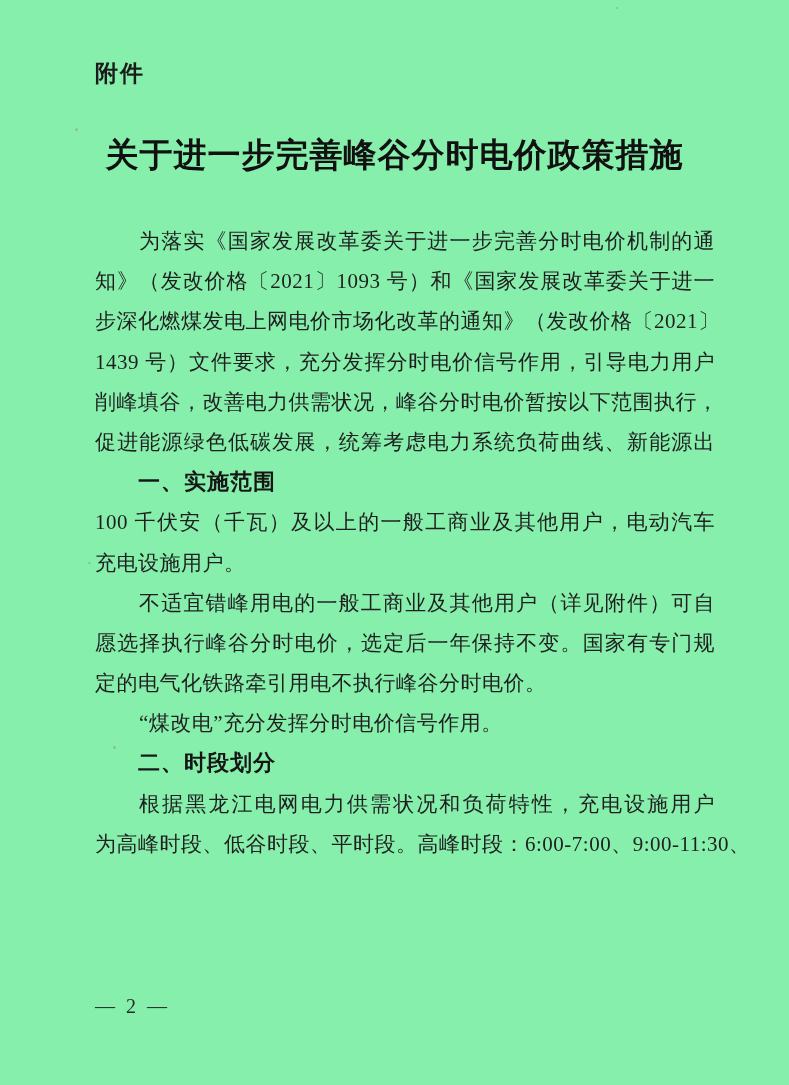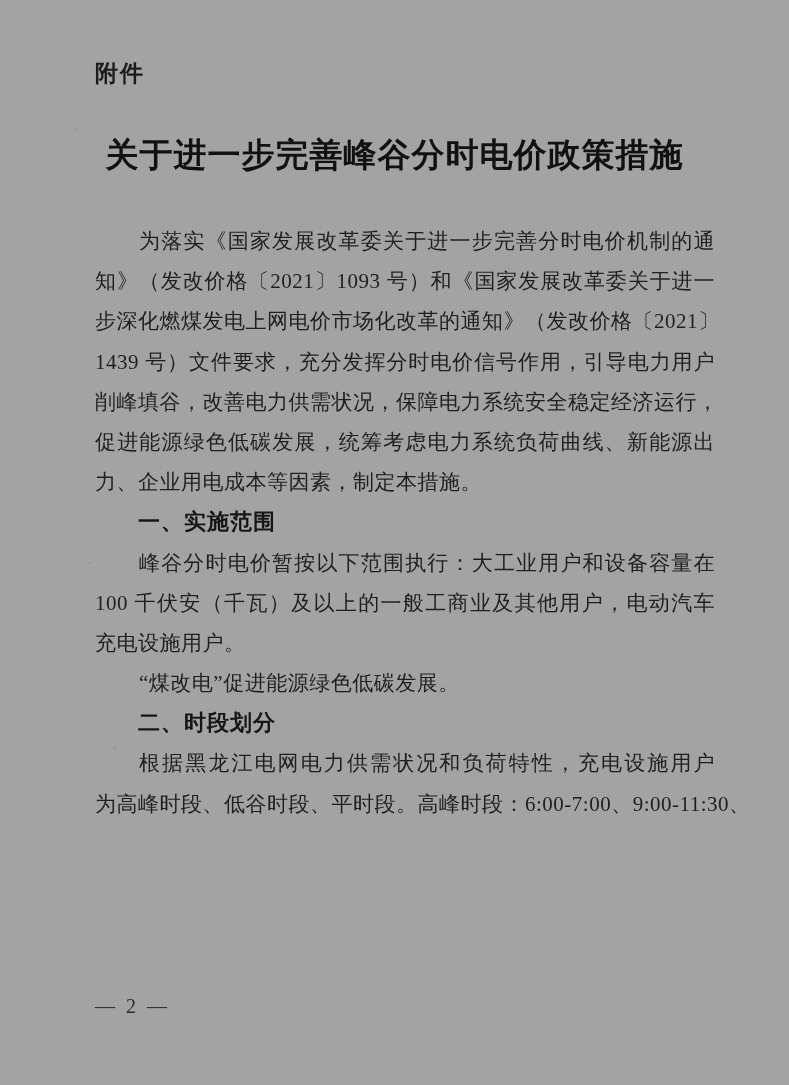--- a/index.html
+++ b/index.html
@@ -1,21 +1,21 @@
 <!DOCTYPE html>
 <html><head>
 <meta charset="utf-8">
 <style>
   html, body { margin: 0; padding: 0; background: #e8e8e8; }
   .page {
     position: relative;
     width: 789px;
     height: 1085px;
     margin: 0 auto;
-    background: #a3a3a3;
+    background: #86efac;
     overflow: hidden;
     font-family: "Liberation Serif", serif;
     color: #222;
   }
   .attachment {
     position: absolute;
     left: 95px;
     top: 59px;
     font-family: "Liberation Sans", sans-serif;
     font-weight: bold;
@@ -99,36 +99,39 @@
 
   <h1 class="doc-title">关于进一步完善峰谷分时电价政策措施</h1>
 
   <div class="body-block">
 
     <div>
       <div class="line indent">为落实《国家发展改革委关于进一步完善分时电价机制的通</div>
       <div class="line">知》（发改价格〔2021〕1093 号）和《国家发展改革委关于进一</div>
       <div class="line">步深化燃煤发电上网电价市场化改革的通知》（发改价格〔2021〕</div>
       <div class="line">1439 号）文件要求，充分发挥分时电价信号作用，引导电力用户</div>
-      <div class="line">削峰填谷，改善电力供需状况，保障电力系统安全稳定经济运行，</div>
+      <div class="line">削峰填谷，改善电力供需状况，峰谷分时电价暂按以下范围执行，</div>
       <div class="line">促进能源绿色低碳发展，统筹考虑电力系统负荷曲线、新能源出</div>
-      <div class="line short">力、企业用电成本等因素，制定本措施。</div>
     </div>
 
     <div class="line heading">一、实施范围</div>
 
     <div>
-      <div class="line indent">峰谷分时电价暂按以下范围执行：大工业用户和设备容量在</div>
       <div class="line">100 千伏安（千瓦）及以上的一般工商业及其他用户，电动汽车</div>
       <div class="line short">充电设施用户。</div>
     </div>
 
+    <div>
+      <div class="line indent">不适宜错峰用电的一般工商业及其他用户（详见附件）可自</div>
+      <div class="line">愿选择执行峰谷分时电价，选定后一年保持不变。国家有专门规</div>
+      <div class="line short">定的电气化铁路牵引用电不执行峰谷分时电价。</div>
+    </div>
 
     <div>
-      <div class="line indent short">“煤改电”促进能源绿色低碳发展。</div>
+      <div class="line indent short">“煤改电”充分发挥分时电价信号作用。</div>
     </div>
 
     <div class="line heading">二、时段划分</div>
 
     <div>
       <div class="line indent">根据黑龙江电网电力供需状况和负荷特性，充电设施用户</div>
       <div class="line">为高峰时段、低谷时段、平时段。高峰时段：6:00-7:00、9:00-11:30、</div>
     </div>
 
   </div>

